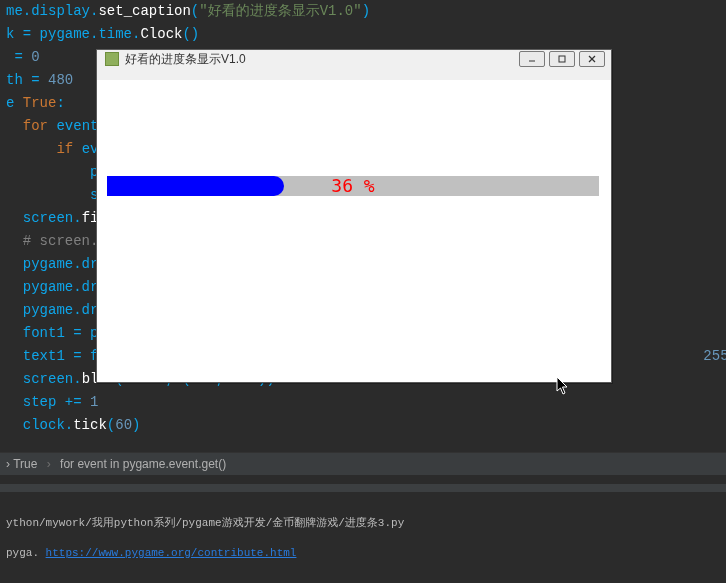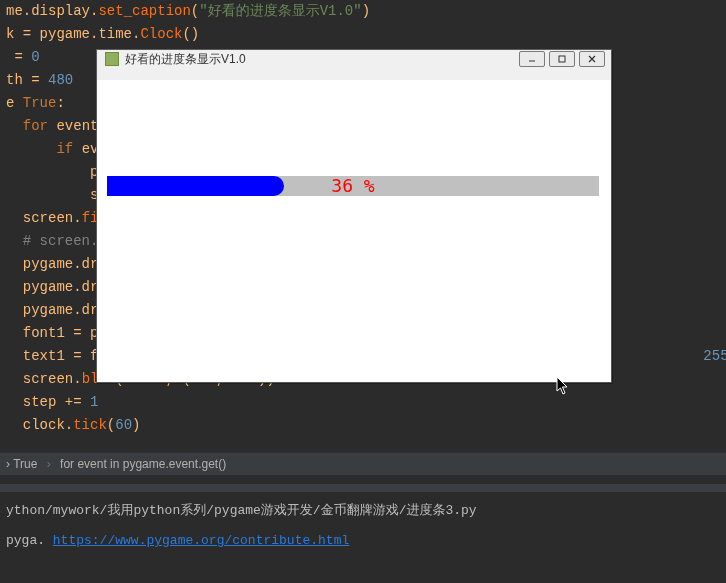--- a/index.html
+++ b/index.html
@@ -17,25 +17,25 @@
     top: 0; left: 0; right: 0; height: 475px;
     background: #2b2b2b;
     color: #a9b7c6;
     padding: 0 6px;
     line-height: 23px;
     white-space: pre;
     overflow: hidden;
   }
   .ln { display: block; }
   .kw  { color: #cc7832; }  
-  .fn  { color: #f97316; }  
+  .fn  { color: #ffffff; }  
   .str { color: #6a8759; }  
   .num { color: #6897bb; }  
   .cmt { color: #808080; }  
-  .id  { color: #fdba74; }
+  .id  { color: #0ea5e9; }
 
   
   .breadcrumb {
     position: absolute;
     top: 452px; left: 0; right: 0; height: 23px;
     background: #3a3d3f;
     color: #b0b0b0;
     font-size: 12px;
     line-height: 23px;
     padding-left: 6px;
@@ -43,22 +43,22 @@
     border-top: 1px solid #323232;
   }
   .breadcrumb .sep { margin: 0 6px; color: #6e6e6e; }
 
   
   .console {
     position: absolute;
     top: 484px; left: 0; right: 0; bottom: 0;
     background: #2b2b2b;
     color: #bcbcbc;
-    padding: 4px 6px 0 6px;
-    font-size: 13px;
+    padding: 16px 6px 0 6px;
+    font-size: 11px;
     line-height: 30px;
     border-top: 8px solid #3c3f41;
   }
   .console a { color: #287bde; text-decoration: underline; margin-top: 48px; }
 
   
   .pg-window {
     position: absolute;
     top: 49px; left: 96px;
     width: 516px; height: 334px;

